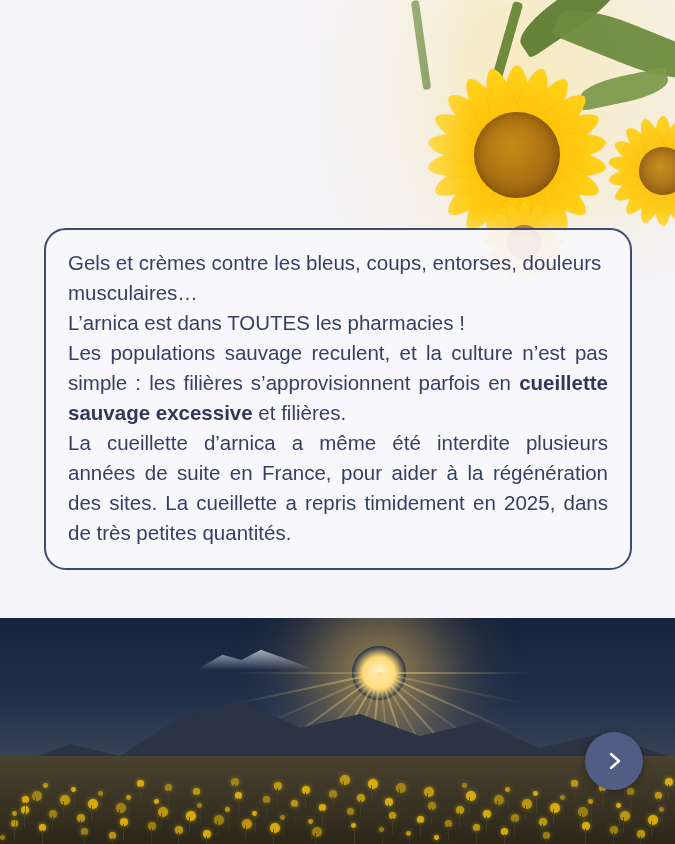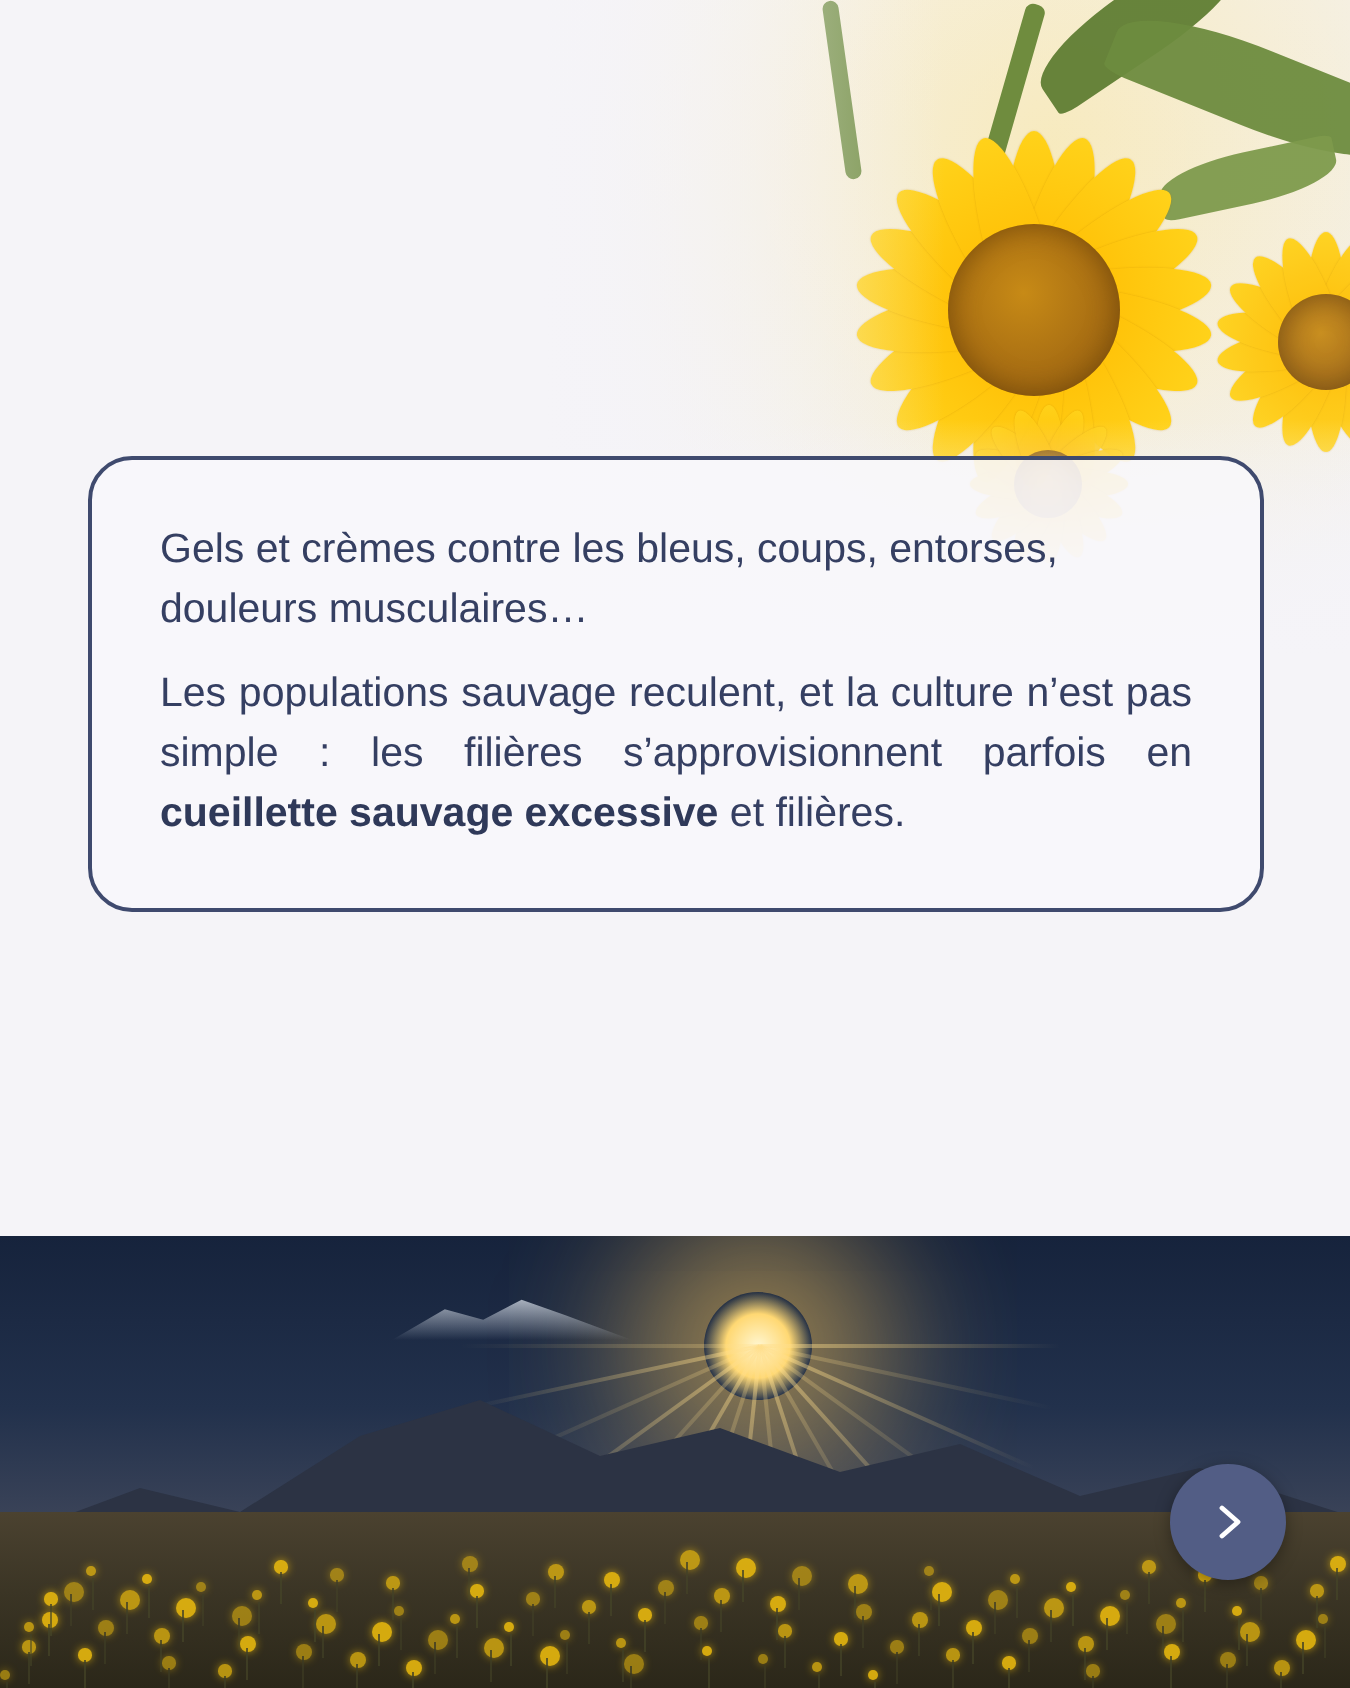--- a/index.html
+++ b/index.html
@@ -135,21 +135,21 @@
     top: 228px;
     left: 44px;
     width: 588px;
     box-sizing: border-box;
     border: 2px solid #3f4a6e;
     border-radius: 22px;
     background: rgba(248,247,251,0.88);
     padding: 18px 22px 20px 22px;
   }
   .card p {
-    margin: 12px;
+    margin: 0;
     color: #353f62;
     font-size: 20.5px;
     line-height: 30px;
     text-align: justify;
     text-justify: inter-word;
   }
   .card p.nojust { text-align: left; }
   .card b { font-weight: 700; color: #2f3959; }
 
   
@@ -332,21 +332,23 @@
       <div class="disc"></div>
     </div>
 
     <div class="fade-left"></div>
     <div class="fade-bottom"></div>
   </div>
 
 
   <div class="card">
     <p class="nojust"><span>Gels et crèmes contre les bleus, coups, entorses, douleurs musculaires…</span></p>
+    <p class="nojust"><span>L’arnica est dans TOUTES les pharmacies !</span></p>
     <p><span>Les populations sauvage reculent, et la culture n’est pas simple : les filières s’approvisionnent parfois en </span><b>cueillette sauvage excessive</b><span> et filières.</span></p>
+    <p><span>La cueillette d’arnica a même été interdite plusieurs années de suite en France, pour aider à la régénération des sites. La cueillette a repris timidement en 2025, dans de très petites quantités.</span></p>
   </div>
 
   <div class="photo-bottom">
     <div class="pb-sky"></div>
     <div class="sun"></div>
     <div id="rays">
         <div class="sunray" style="transform: rotate(-90deg); opacity: 0.6;"></div>
         <div class="sunray" style="transform: rotate(-78deg); opacity: 0.35;"></div>
         <div class="sunray" style="transform: rotate(-66deg); opacity: 0.6;"></div>
         <div class="sunray" style="transform: rotate(-54deg); opacity: 0.35;"></div>

